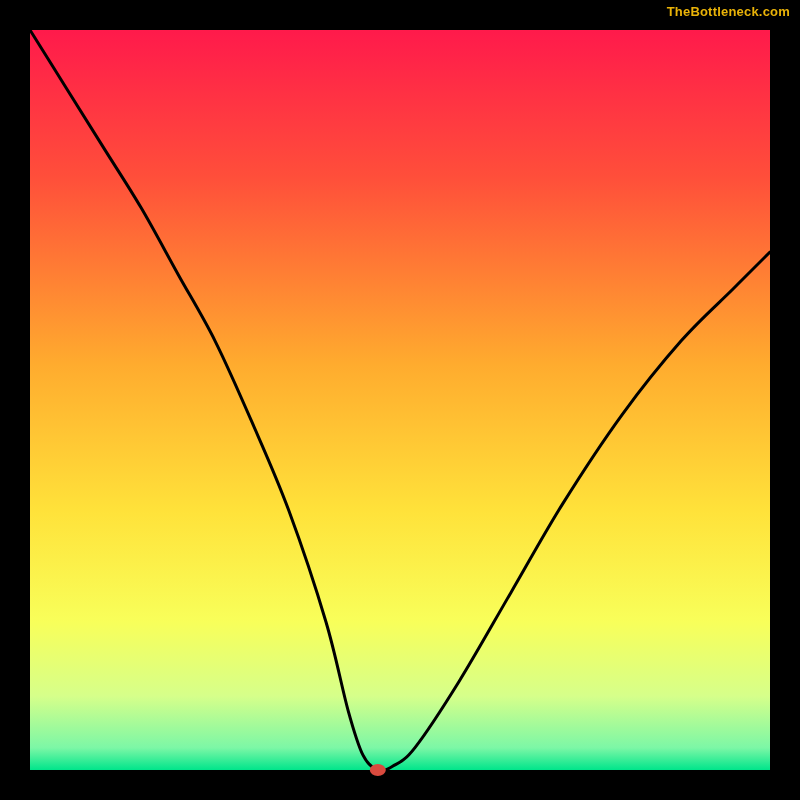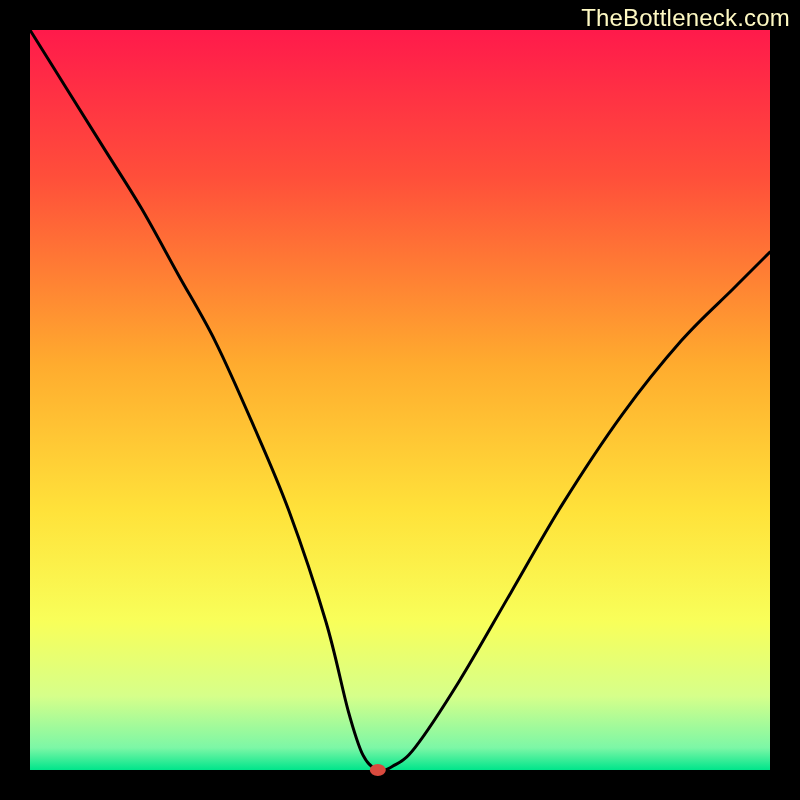--- a/index.html
+++ b/index.html
@@ -16,23 +16,23 @@
     left: 0;
     top: 0;
     width: 800px;
     height: 800px;
     background: #000;
   }
   .watermark {
     position: absolute;
     top: 4px;
     right: 10px;
-    color: #fef9c3;
-    font-size: 24px;
-    font-weight: 400;
+    color: #eab308;
+    font-size: 13px;
+    font-weight: 700;
     letter-spacing: 0.2px;
     z-index: 5;
   }
   svg {
     position: absolute;
     left: 0;
     top: 0;
   }
 </style>
 </head>

